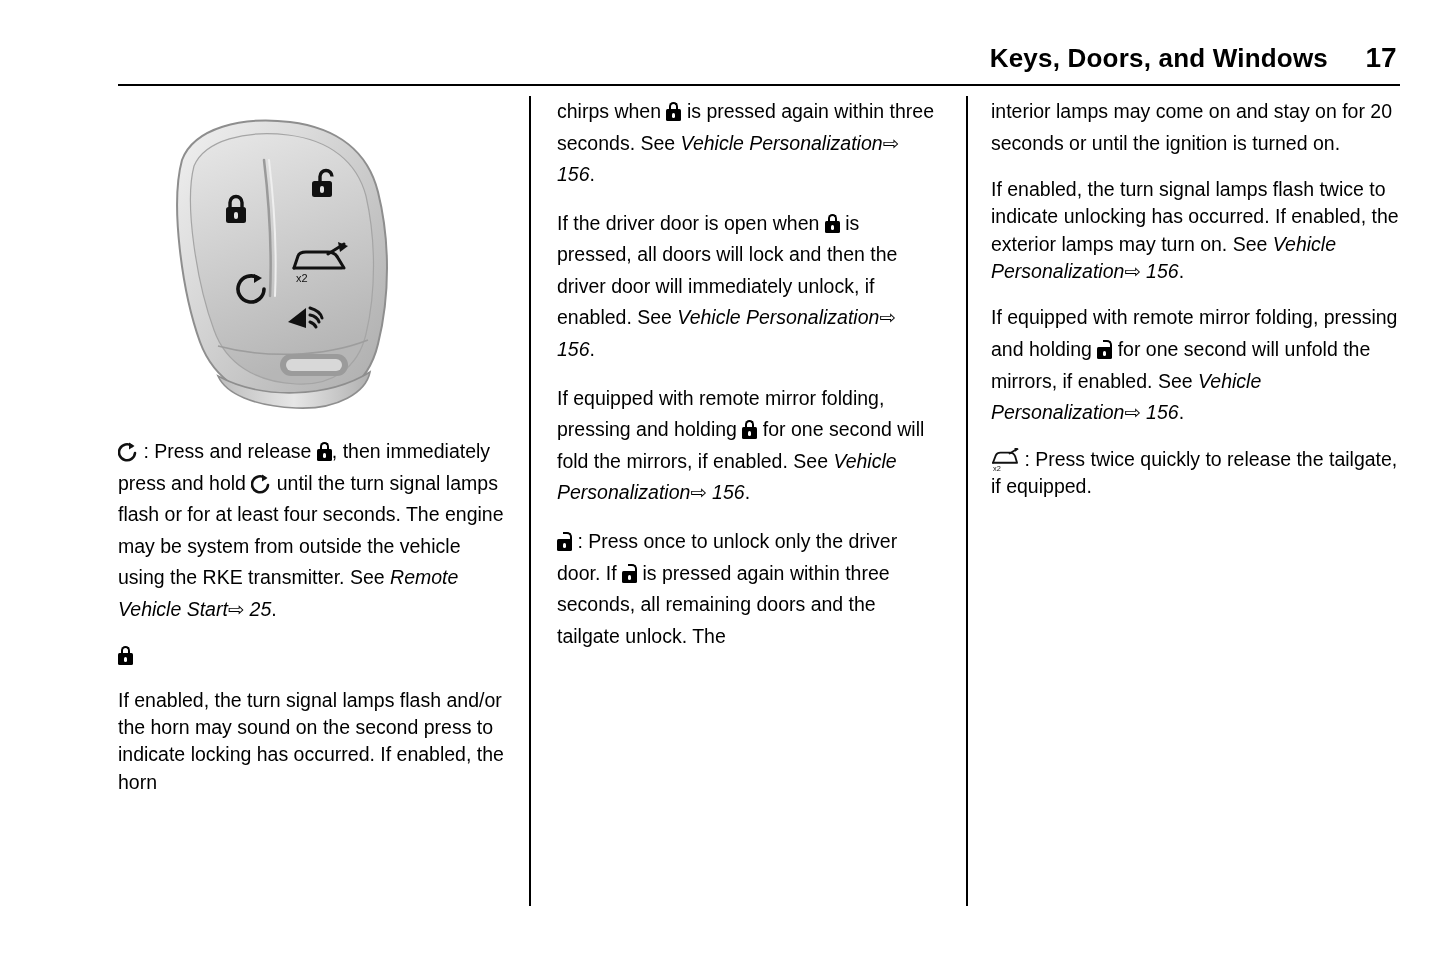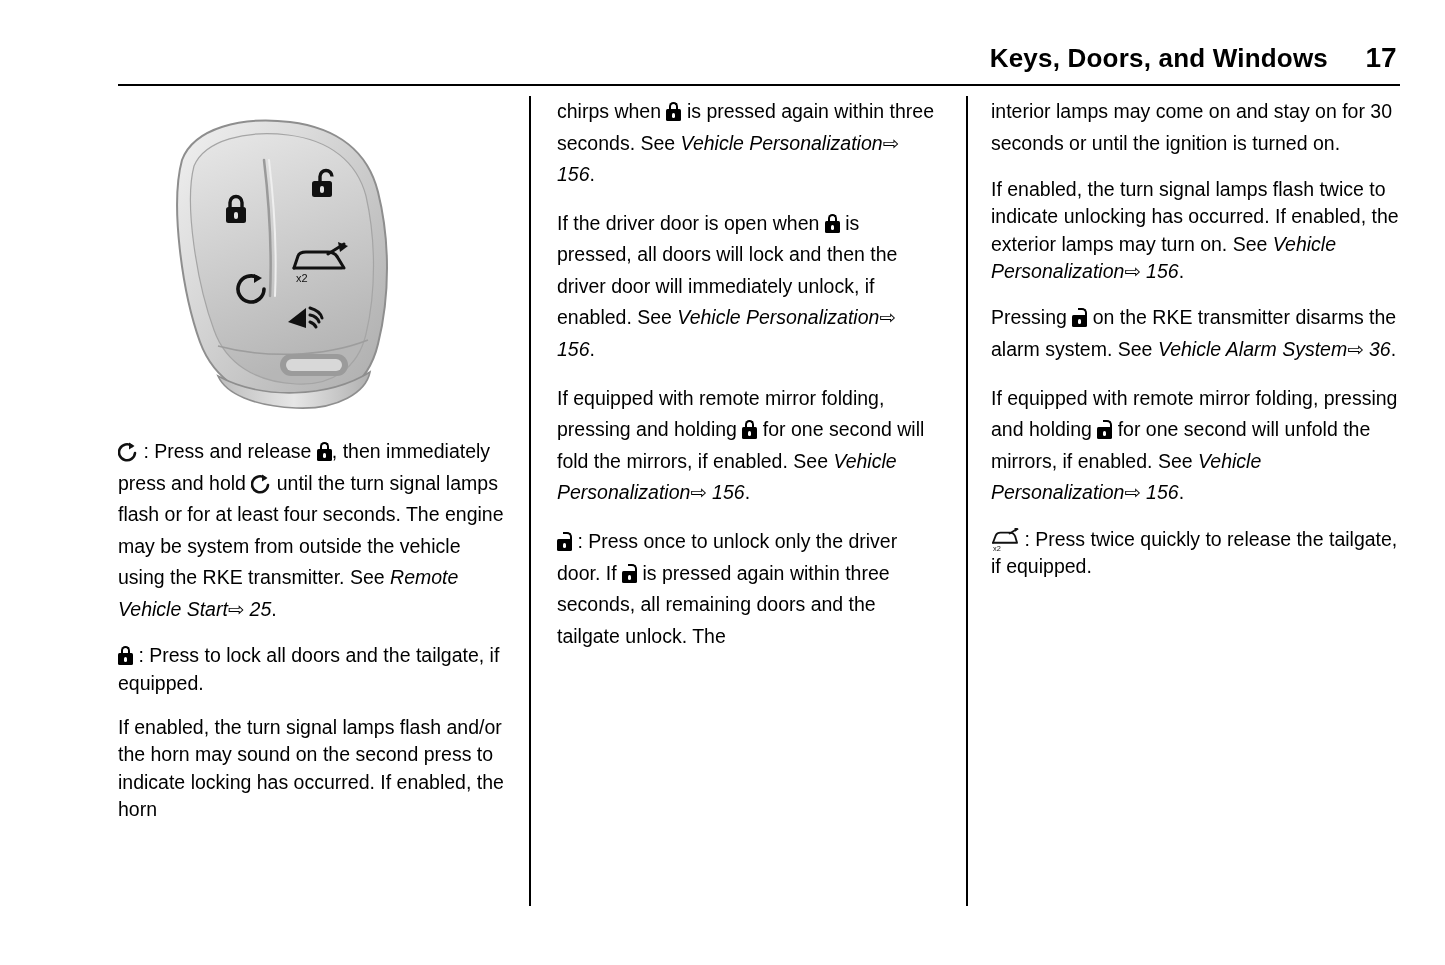--- a/index.html
+++ b/index.html
@@ -272,21 +272,21 @@
             </svg>
         </span><span> : Press and release </span><span class="gi icon-lock"><span class="body"></span><span class="shackle"></span><span class="keyhole"></span></span><span>, then immediately press and hold </span><span class="gi icon-start">
           <svg width="20" height="22" viewBox="0 0 20 22">
               <path d="M 14 5 A 8 8 0 1 0 17 12" fill="none" stroke="#111" stroke-width="2.6" stroke-linecap="round"></path>
               <path d="M 11 1.5 L 16.5 5 L 11 8.5 Z" fill="#111"></path>
             </svg>
         </span><span> until the turn signal lamps flash or for at least four seconds. The engine may be system from outside the vehicle using the RKE transmitter. See </span><span class="it">Remote Vehicle Start</span><span class="it arrow">⇨</span> <span class="it">25</span><span>.</span>
       </p>
 
       <p class="para tight">
-        <span class="gi icon-lock"><span class="body"></span><span class="shackle"></span><span class="keyhole"></span></span><span> : Press to lock all doors and the tailgate, if equipped.</span>
+        <span class="gi icon-lock"><span class="body"></span><span class="shackle"></span><span class="keyhole"></span></span>
       </p>
 
       <p class="para tight">If enabled, the turn signal lamps flash and/or the horn may sound on the second press to indicate locking has occurred. If enabled, the horn</p>
     </div>
 
     <div class="col col2">
 
       <p class="para">
         <span>chirps when </span><span class="gi icon-lock"><span class="body"></span><span class="shackle"></span><span class="keyhole"></span></span><span> is pressed again within three seconds. See </span><span class="it">Vehicle Personalization</span><span class="it arrow">⇨</span> <span class="it">156</span><span>.</span>
       </p>
@@ -301,29 +301,26 @@
         <span>If equipped with remote mirror folding, pressing and holding </span><span class="gi icon-lock"><span class="body"></span><span class="shackle"></span><span class="keyhole"></span></span><span> for one second will fold the mirrors, if enabled. See </span><span class="it">Vehicle Personalization</span><span class="it arrow">⇨</span> <span class="it">156</span><span>.</span>
       </p>
 
       <p class="para">
         <span class="gi icon-unlock"><span class="body"></span><span class="shackle"></span><span class="keyhole"></span></span><span> : Press once to unlock only the driver door. If </span><span class="gi icon-unlock"><span class="body"></span><span class="shackle"></span><span class="keyhole"></span></span><span> is pressed again within three seconds, all remaining doors and the tailgate unlock. The</span>
       </p>
     </div>
 
     <div class="col col3">
 
-      <p class="para">interior lamps may come on and stay on for 30 seconds or until the ignition is turned on.</p>
+      <p class="para">interior lamps may come on and stay on for 20 seconds or until the ignition is turned on.</p>
 
       <p class="para tight">
         <span>If enabled, the turn signal lamps flash twice to indicate unlocking has occurred. If enabled, the exterior lamps may turn on. See </span><span class="it">Vehicle Personalization</span><span class="it arrow">⇨</span> <span class="it">156</span><span>.</span>
       </p>
 
-      <p class="para">
-        <span>Pressing </span><span class="gi icon-unlock"><span class="body"></span><span class="shackle"></span><span class="keyhole"></span></span><span> on the RKE transmitter disarms the alarm system. See </span><span class="it">Vehicle Alarm System</span><span class="it arrow">⇨</span> <span class="it">36</span><span>.</span>
-      </p>
 
       <p class="para">
         <span>If equipped with remote mirror folding, pressing and holding </span><span class="gi icon-unlock"><span class="body"></span><span class="shackle"></span><span class="keyhole"></span></span><span> for one second will unfold the mirrors, if enabled. See </span><span class="it">Vehicle Personalization</span><span class="it arrow">⇨</span> <span class="it">156</span><span>.</span>
       </p>
 
 
       <p class="para tight">
         <span class="gi icon-tailgate">
           <svg width="28" height="24" viewBox="0 0 30 26">
               <path d="M 2 16 L 5 8 C 6 6, 8 5, 10 5 L 20 5 C 23 5, 25 6.5, 26 9 L 28 16" fill="none" stroke="#111" stroke-width="2" stroke-linecap="round"></path>

